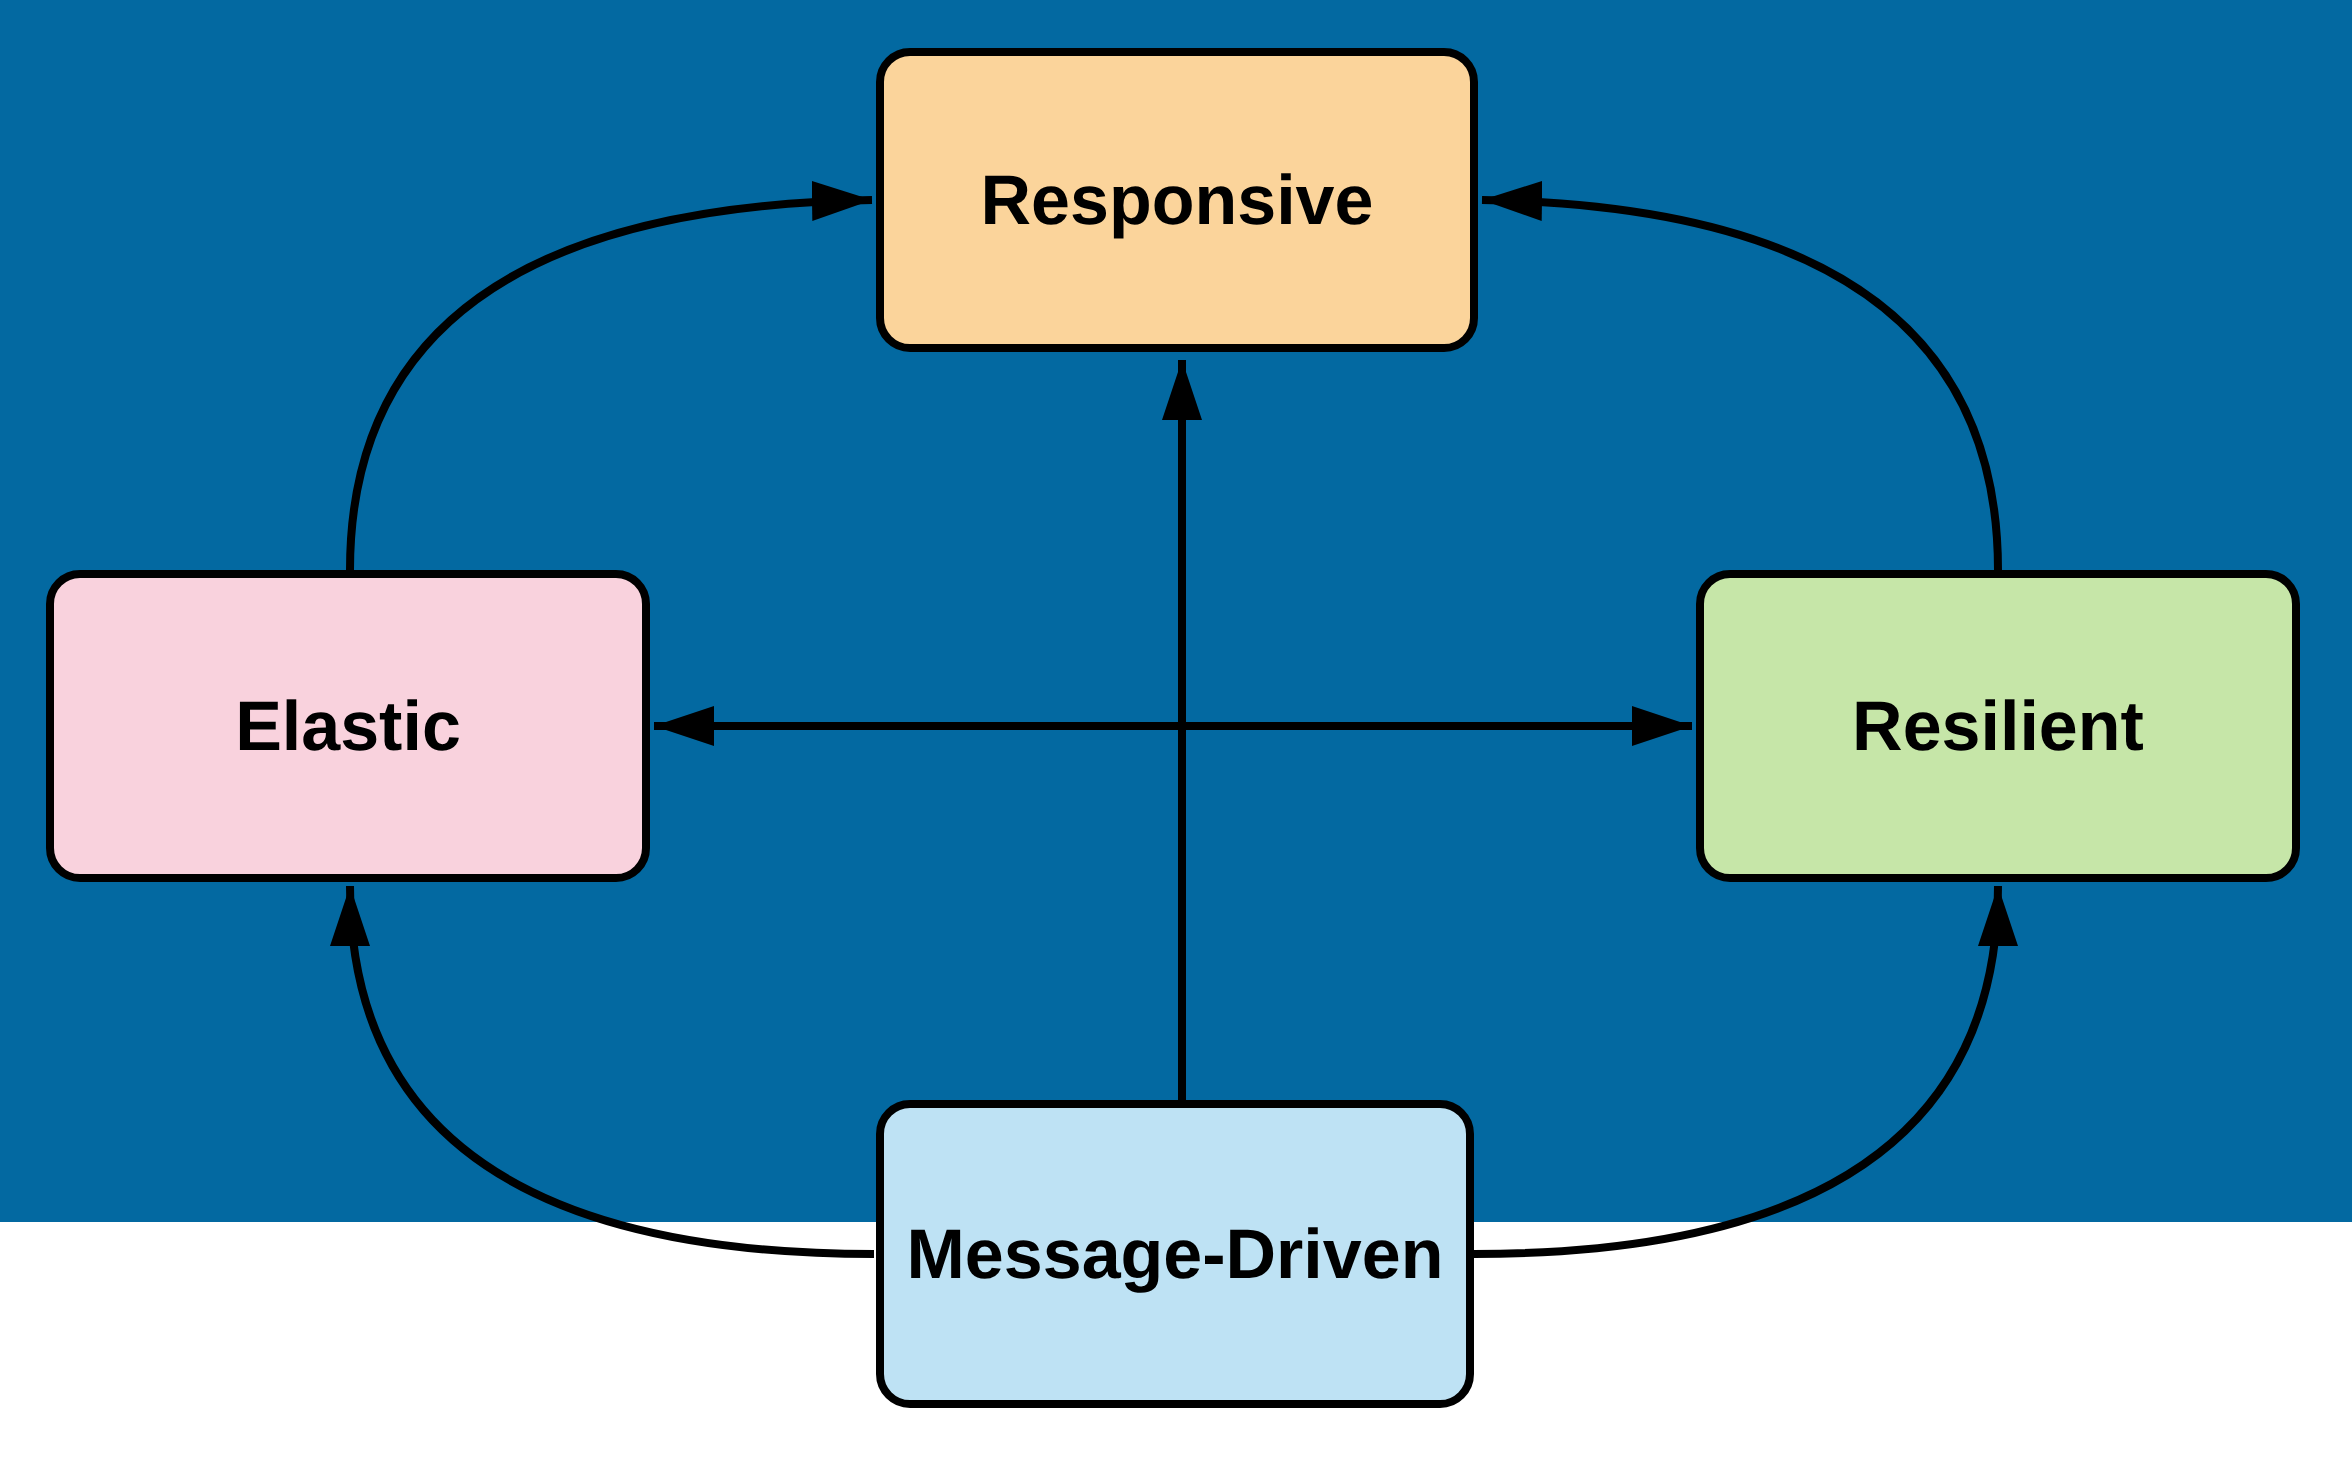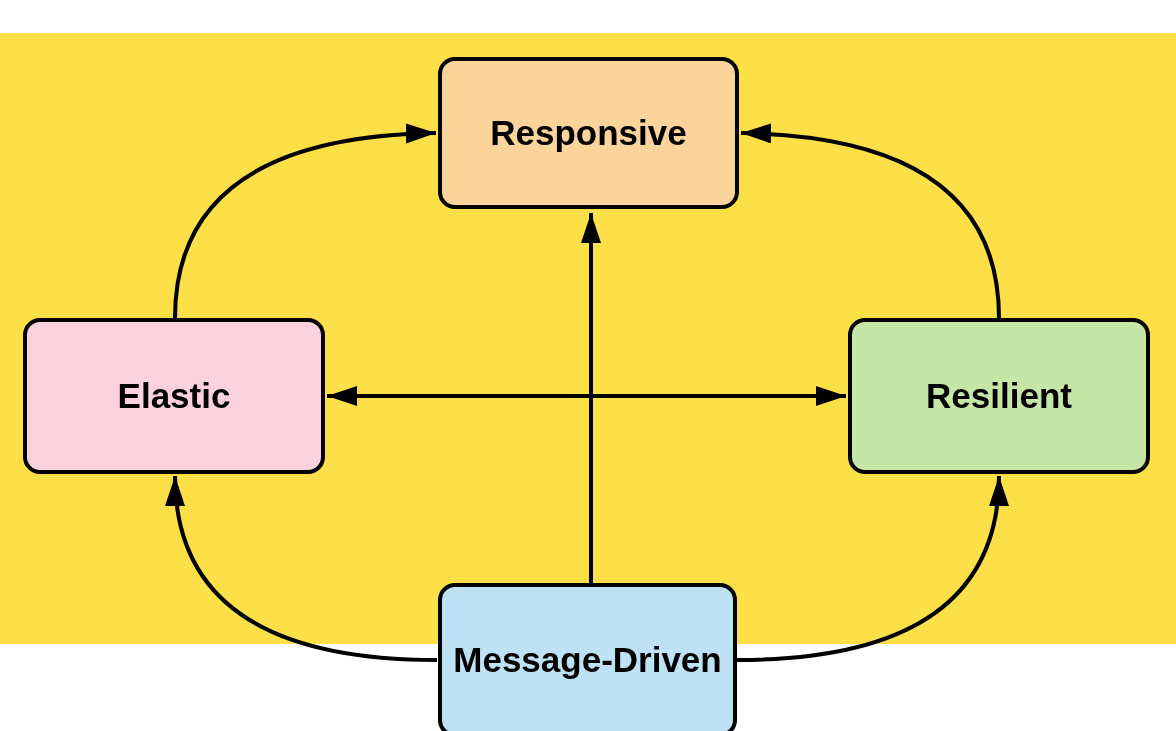--- a/index.html
+++ b/index.html
@@ -6,23 +6,22 @@
     margin: 0;
     padding: 0;
     background: #ffffff;
     width: 1176px;
     height: 731px;
     overflow: hidden;
   }
   .stage {
     width: 1176px;
     height: 611px;
-    background: #fde047;
+    background: #0369a1;
     position: relative;
-    margin-top: 33px;
   }
   svg { display: block; }
   .edge {
     fill: none;
     stroke: #000000;
     stroke-width: 4;
   }
   .node-box {
     stroke: #000000;
     stroke-width: 4;

